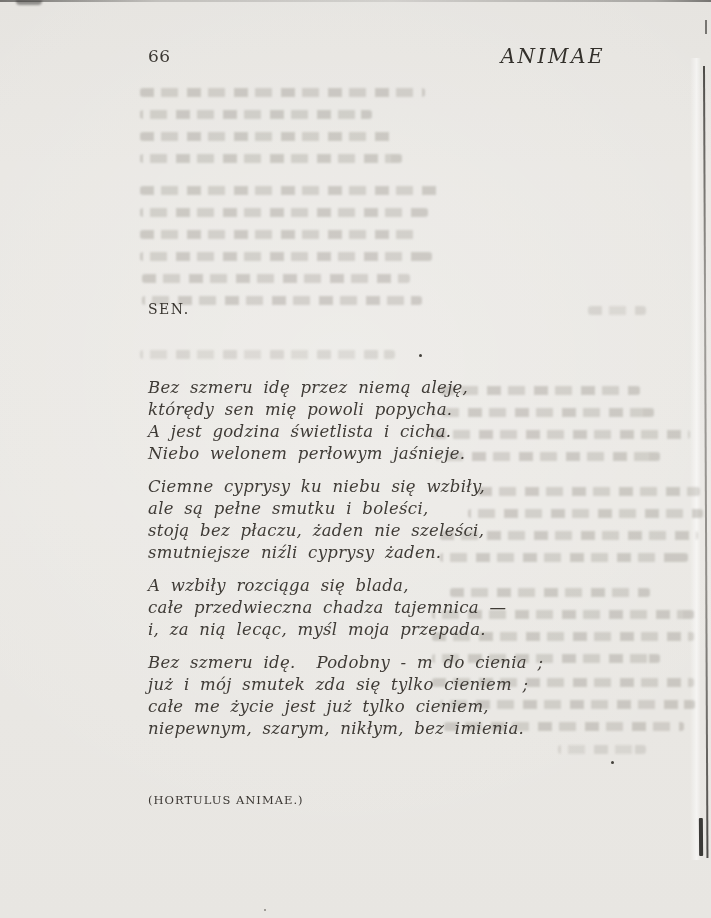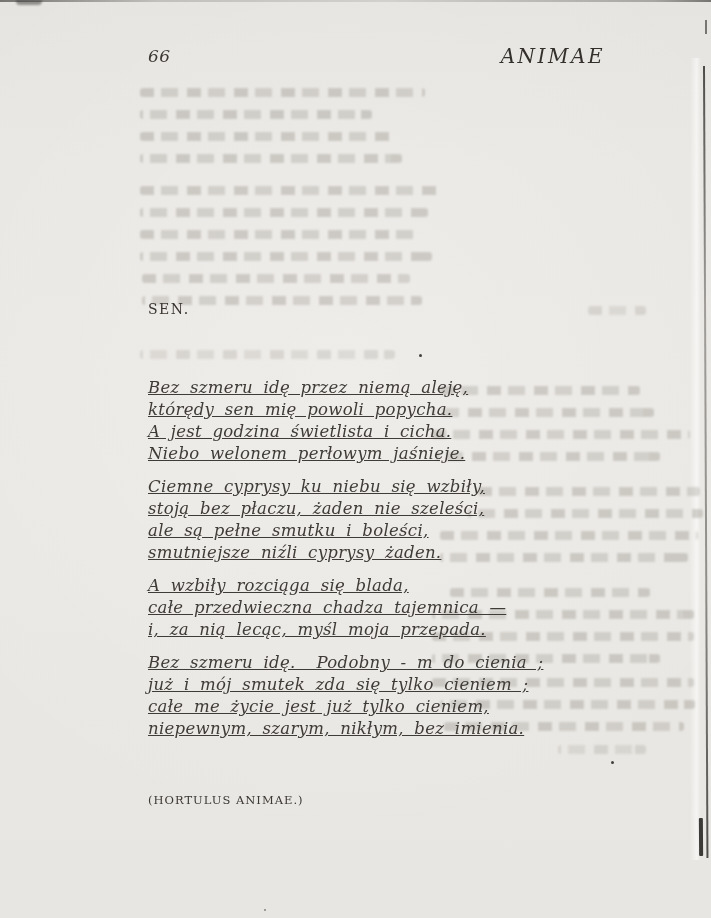--- a/index.html
+++ b/index.html
@@ -37,37 +37,37 @@
     background:rgba(45,43,40,.6);
   }
   .page-edge-dark{
     position:absolute;left:699px;top:818px;width:4px;height:38px;
     transform:rotate(-0.4deg);
     background:rgba(28,27,25,.85);border-radius:1px;
   }
   
   .page-number{
     position:absolute;left:148px;top:46px;
-    font-style:italic;font-size:17px;color:#3c3833;letter-spacing:.5px;
+    font-size:17px;color:#3c3833;letter-spacing:.5px;
   }
   .journal-title{
     position:absolute;right:106px;top:44px;
     font-style:italic;font-size:20px;color:#33302b;letter-spacing:2.5px;
   }
   
   .poem-title{
     position:absolute;left:148px;top:301px;
     font-size:14px;color:#38342f;letter-spacing:1.5px;
   }
   .poem{
     position:absolute;left:148px;top:377px;width:420px;
     font-style:italic;font-size:16.5px;line-height:22px;color:#3f3b36;
     word-spacing:5px;letter-spacing:.3px;
   }
-  .stanza{margin:0 0 11px 0;padding:0;text-decoration:underline;}
+  .stanza{margin:0 0 11px 0;padding:0;}
   .poem-line{white-space:pre;}
   .attribution{
     position:absolute;left:148px;top:769px;
     font-size:11.5px;color:#3b3733;letter-spacing:1px;margin-top:24px;
   }
   
   .ghost{
     position:absolute;height:9px;border-radius:3px;
     filter:blur(1.1px);opacity:.85;
     background:repeating-linear-gradient(90deg,
@@ -139,22 +139,22 @@
 
   <div class="poem">
     <div class="stanza">
       <div class="poem-line">Bez szmeru idę przez niemą aleję,</div>
       <div class="poem-line">którędy sen mię powoli popycha.</div>
       <div class="poem-line">A jest godzina świetlista i cicha.</div>
       <div class="poem-line">Niebo welonem perłowym jaśnieje.</div>
     </div>
     <div class="stanza">
       <div class="poem-line">Ciemne cyprysy ku niebu się wzbiły,</div>
+      <div class="poem-line">ale są pełne smutku i boleści,</div>
       <div class="poem-line">stoją bez płaczu, żaden nie szeleści,</div>
-      <div class="poem-line">ale są pełne smutku i boleści,</div>
       <div class="poem-line">smutniejsze niźli cyprysy żaden.</div>
     </div>
     <div class="stanza">
       <div class="poem-line">A wzbiły rozciąga się blada,</div>
       <div class="poem-line">całe przedwieczna chadza tajemnica —</div>
       <div class="poem-line">i, za nią lecąc, myśl moja przepada.</div>
     </div>
     <div class="stanza">
       <div class="poem-line">Bez szmeru idę.  Podobny - m do cienia ;</div>
       <div class="poem-line">już i mój smutek zda się tylko cieniem ;</div>

